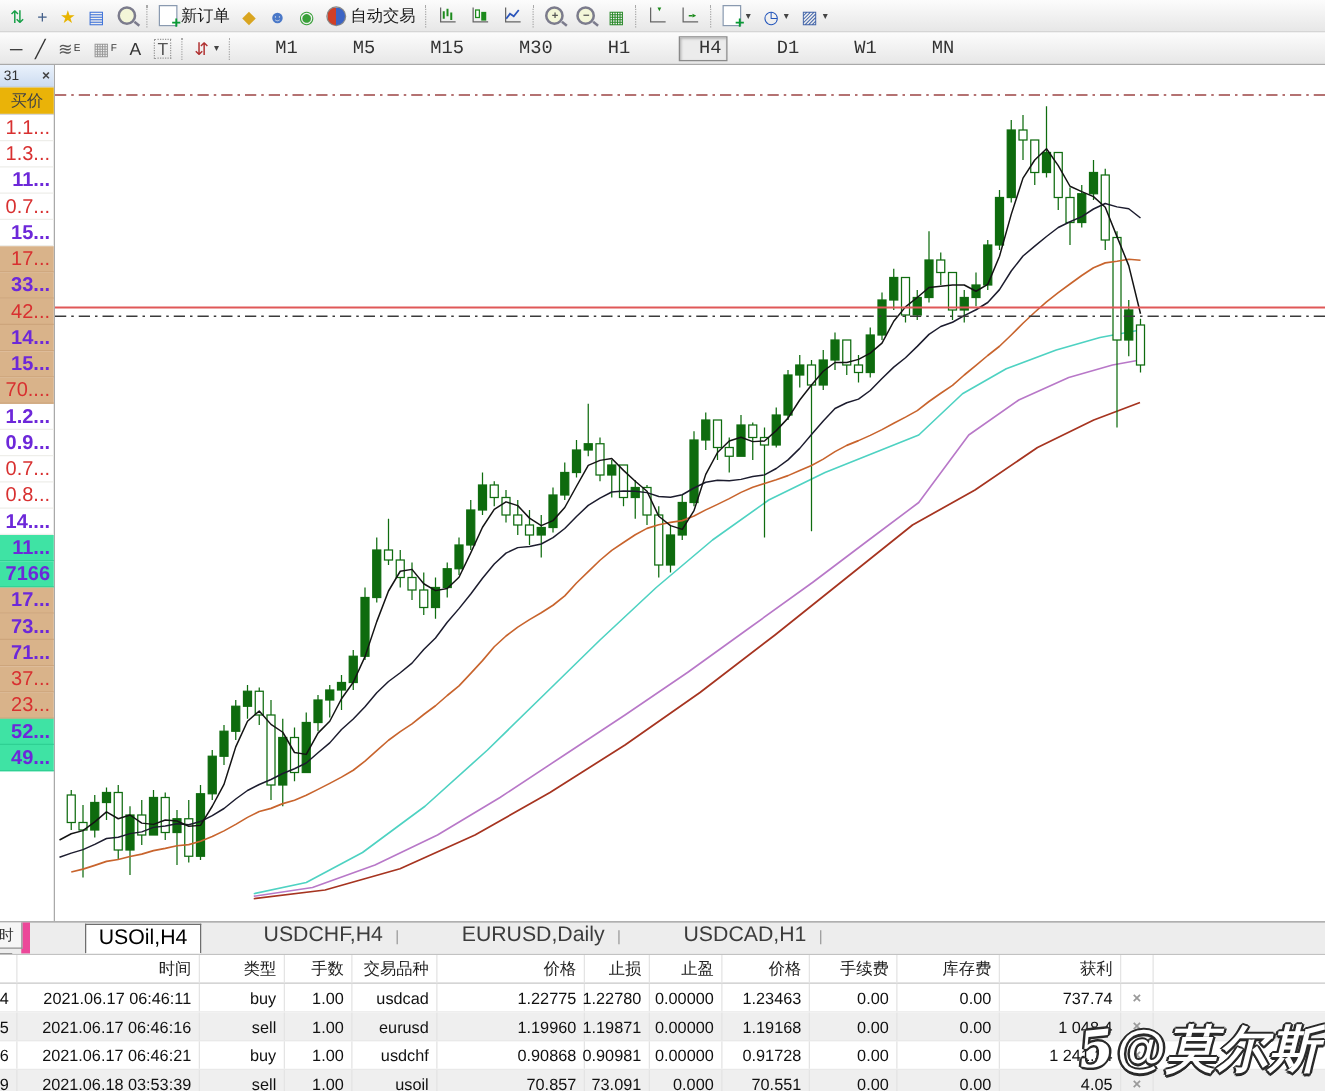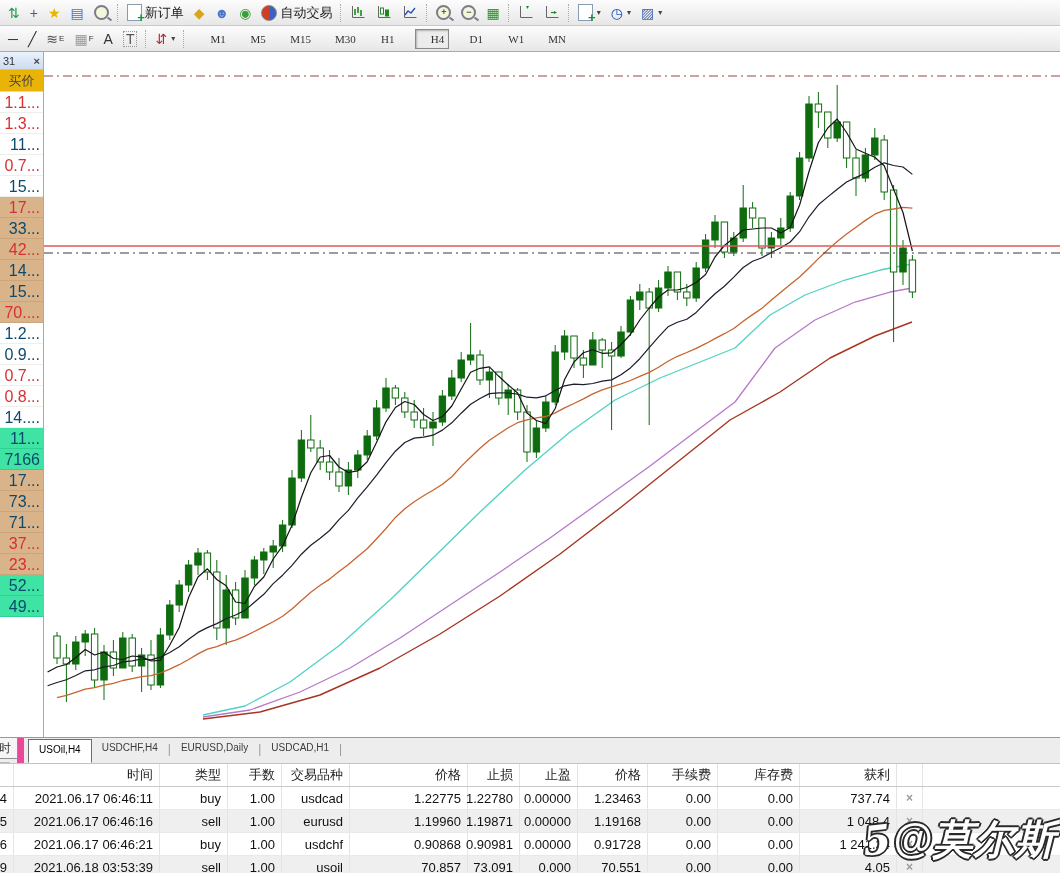--- a/index.html
+++ b/index.html
@@ -17,46 +17,46 @@
   .caret{font-size:8px;color:#444;margin-left:1px;}
   .tlabel{font-size:13px;color:#1a1a1a;}
   .docplus{position:relative;width:13px;height:15px;background:#fff;border:1px solid #8a9ab0;display:inline-block;}
   .docplus::after{content:"+";position:absolute;right:-4px;bottom:-5px;color:#0a9a35;font-weight:bold;font-size:13px;}
   .mag{position:relative;width:11px;height:11px;border:2px solid #7b7b8c;border-radius:50%;display:inline-block;
        font-size:9px;font-weight:bold;color:#555;text-align:center;line-height:10px;background:#f3f6d8;}
   .mag::after{content:"";position:absolute;width:5px;height:2px;background:#7b7b8c;right:-5px;bottom:-2px;transform:rotate(38deg);}
   .splitcircle{width:14px;height:14px;border-radius:50%;display:inline-block;border:1px solid #888;
        background:linear-gradient(90deg,#cf3f28 50%,#3b63c4 50%);}
   .subletter{font-size:8px;color:#333;vertical-align:sub;margin-left:-2px;}
-  .tf{height:20px;min-width:26px;padding:0 4px;margin:0 7px;border:1px solid transparent;background:transparent;
-      font-family:Liberation Serif, serif;font-size:11px;color:#333;}
+  .tf{height:20px;min-width:26px;padding:0 4px;margin:0 17px;border:1px solid transparent;background:transparent;
+      font-family:Liberation Mono, monospace;font-size:15px;color:#333;}
   .tf.active{border:1px solid #8a8a8a;background:#ececec;box-shadow:inset 1px 1px 2px rgba(0,0,0,.25);padding-left:15px;}
   .tfgroup{display:flex;align-items:center;margin-left:10px;}
   
   #mw{position:absolute;left:0;top:52px;width:44px;height:685px;background:#fff;border-right:1px solid #a9a9a9;box-sizing:border-box;}
   #mw-title{height:17px;background:linear-gradient(#eaf2fc,#cddcf0);display:flex;align-items:center;
             font-size:11px;color:#333;padding:0 3px;border-bottom:1px solid #b9c6d8;}
   #mw-title .grow{flex:1;}
   #mw-close{font-size:11px;font-weight:bold;color:#444;}
   #mw-colhead{height:21px;line-height:21px;text-align:center;font-size:13px;color:#444;border-bottom:1px solid #d8d8d8;background:#eab308;}
   .mwrow{height:21px;line-height:21px;font-size:16px;text-align:right;padding-right:3px;border-bottom:1px solid #eeeeea;box-sizing:border-box;}
   .mwrow.tan{background:#d9b38a;border-bottom-color:#cda57c;}
   .mwrow.green{background:#3fe3a4;border-bottom-color:#2fd093;}
-  .mwrow .v.blue{color:#0c4a6e;}
+  .mwrow .v.blue{color:#6d28d9;font-weight:bold;}
   .mwrow .v.red{color:#d83030;}
   
   #chart{position:absolute;left:44px;top:52px;width:1016px;height:685px;background:#fff;}
   
   #tabbar{position:absolute;left:0;top:737px;width:1060px;height:26px;background:#ededed;border-top:1px solid #9a9a9a;
           display:flex;align-items:flex-start;box-sizing:border-box;}
   #mwtab{width:24px;height:100%;border-right:7px solid #ec4899;display:flex;align-items:flex-start;box-sizing:border-box;}
   #mwtab .tab{margin-left:-8px;height:20px;line-height:20px;background:#f6f6f6;border:1px solid #8f8f8f;border-top:none;
           padding:0 6px;font-size:12px;color:#333;}
   .ctabs{display:flex;align-items:flex-start;padding-left:4px;height:100%;}
-  .ctab{height:21px;line-height:20px;padding:0 10px;font-size:10px;color:#3c3c3c;position:relative;}
+  .ctab{height:21px;line-height:20px;padding:0 10px;font-size:17px;color:#3c3c3c;position:relative;margin-left:40px;}
   .ctab.active{background:#fff;border:1px solid #6e6e6e;border-bottom:1px solid #fff;color:#000;margin-top:1px;height:22px;}
   .ctab-div{color:#999;line-height:22px;font-size:12px;}
   
   #terminal{position:absolute;left:0;top:763px;width:1060px;height:110px;background:#fff;border-top:1px solid #c2c2c2;font-size:13px;}
   .trow{display:grid;grid-template-columns:14px 146px 68px 54px 68px 118px 52px 58px 70px 70px 82px 97px 26px 1fr;height:22px;align-items:center;}
   .trow.thead{border-bottom:1px solid #c8c8c8;background:#fff;}
   .trow.stripe{background:#efefef;}
   .tc{text-align:right;padding-right:6px;overflow:visible;white-space:nowrap;color:#111;border-right:1px solid #e4e4e4;height:100%;
       display:flex;align-items:center;justify-content:flex-end;box-sizing:border-box;}
   .thead .tc{color:#222;}

